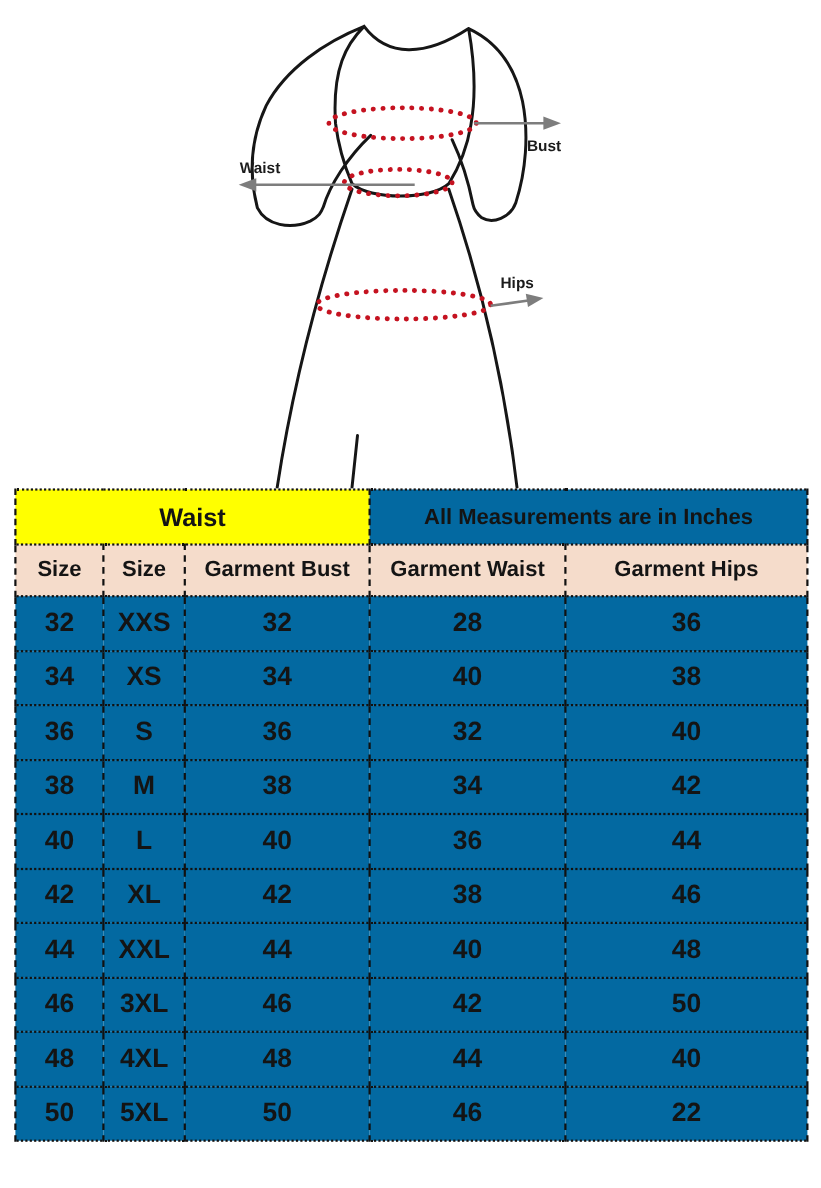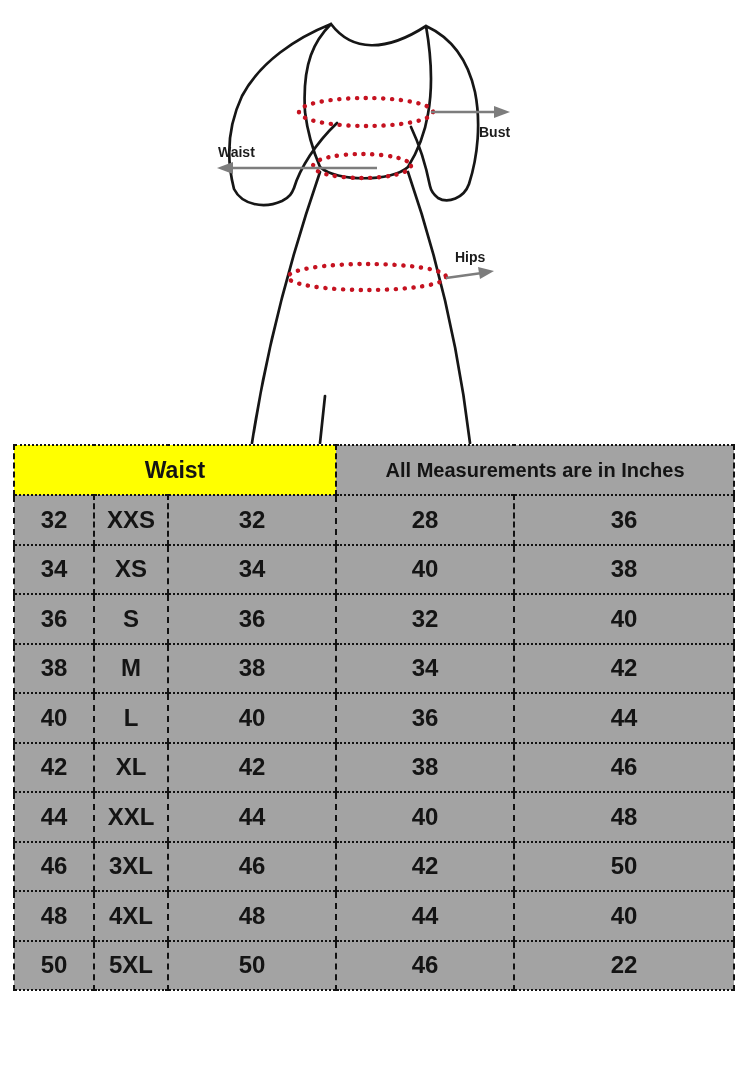--- a/index.html
+++ b/index.html
@@ -53,21 +53,21 @@
     table-layout: fixed;
   }
   .size-table th, .size-table td {
     border: 2px dashed var(--border, #111111);
     border-top-style: dotted;
     border-bottom-style: dotted;
     text-align: center;
     vertical-align: middle;
     padding: 0;
     color: #141414;
-    background: #a3a3a3;
+    background: #0369a1;
   }
   .group-women {
     background: var(--women-bg, #ffff00) !important;
     font-size: 23px;
     font-weight: bold;
     height: 48px;
   }
   .group-units {
     background: #fdfdfd;
     font-size: 20px;
@@ -131,20 +131,27 @@
         <col style="width:74px">
         <col style="width:168px">
       <col style="width:178px">
         <col style="width:220px">
     </colgroup>
     <thead>
       <tr>
         <th colspan="3" class="group-women">Waist</th>
         <th colspan="2" class="group-units">All Measurements are in Inches</th>
       </tr>
+      <tr class="col-header-row" id="col-header-row">
+          <th>Size</th>
+          <th>Size</th>
+          <th>Garment Bust</th>
+          <th>Garment Waist</th>
+          <th>Garment Hips</th>
+        </tr>
     </thead>
     <tbody id="table-body">
         <tr>
           <td>32</td>
           <td>XXS</td>
           <td>32</td>
           <td>28</td>
           <td>36</td>
         </tr>
         <tr>

